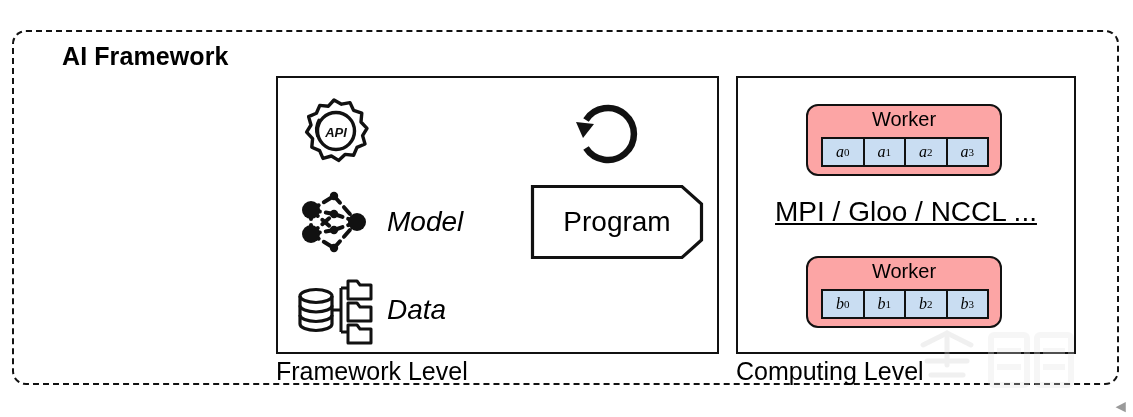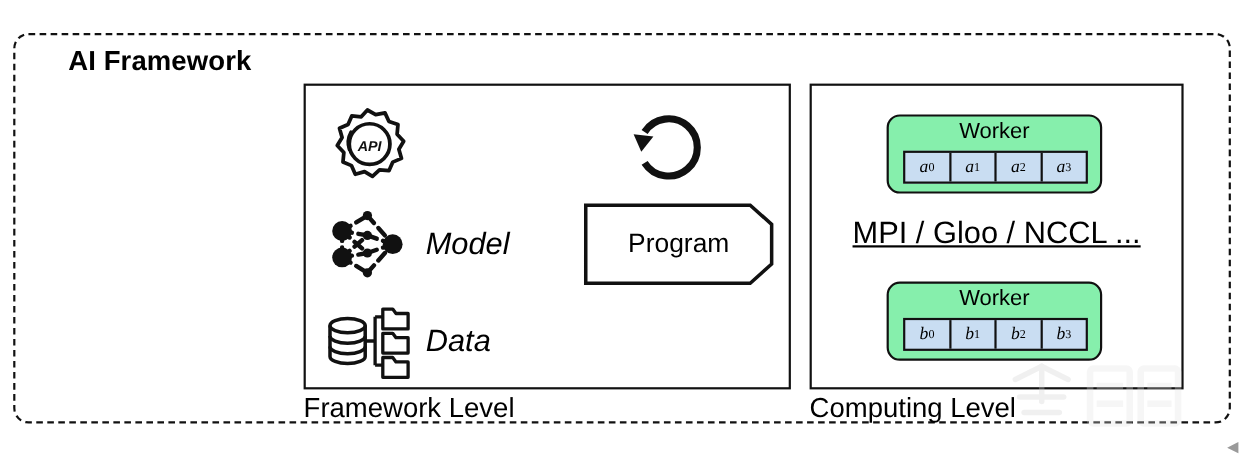--- a/index.html
+++ b/index.html
@@ -68,31 +68,31 @@
 
   .loop-icon{position:absolute;left:288px;top:18px;width:78px;height:76px;}
 
   .program-box{
     position:absolute;left:252px;top:106px;
     width:174px;height:76px;
   }
   .program-label{
     position:absolute;left:0;top:0;width:174px;height:76px;
     display:flex;align-items:center;justify-content:center;
-    font-size:24px;white-space:nowrap;
+    font-size:28px;white-space:nowrap;
   }
 
   
   #computing-panel{left:736px;top:76px;width:340px;height:278px;}
   #computing-caption{left:736px;top:357px;width:340px;}
 
   .worker-card{
     position:absolute;
     left:68px;width:196px;height:72px;
-    background:#86efac;
+    background:#fca5a5;
     border:2.5px solid #111111;
     border-radius:12px;
     box-sizing:border-box;
   }
   #worker-a{top:26px;}
   #worker-b{top:178px;}
   .worker-title{
     position:absolute;left:0;top:2px;width:100%;
     text-align:center;font-size:20px;white-space:nowrap;
   }

